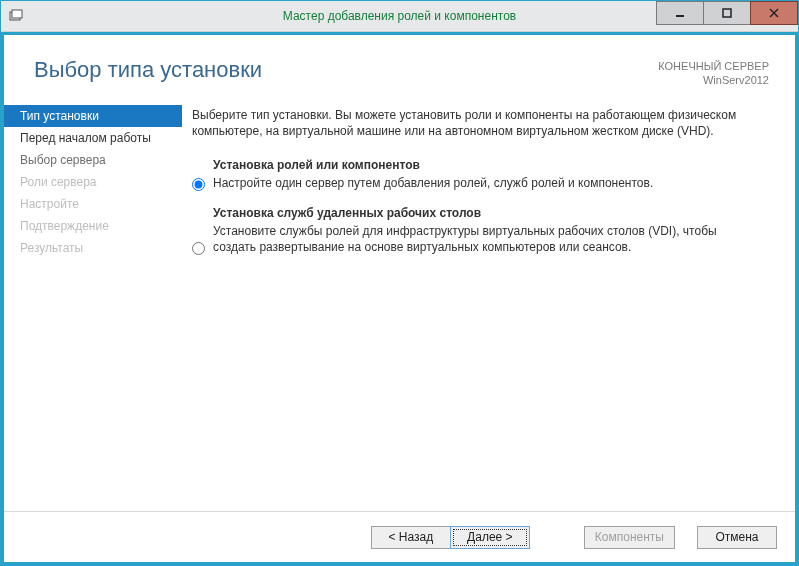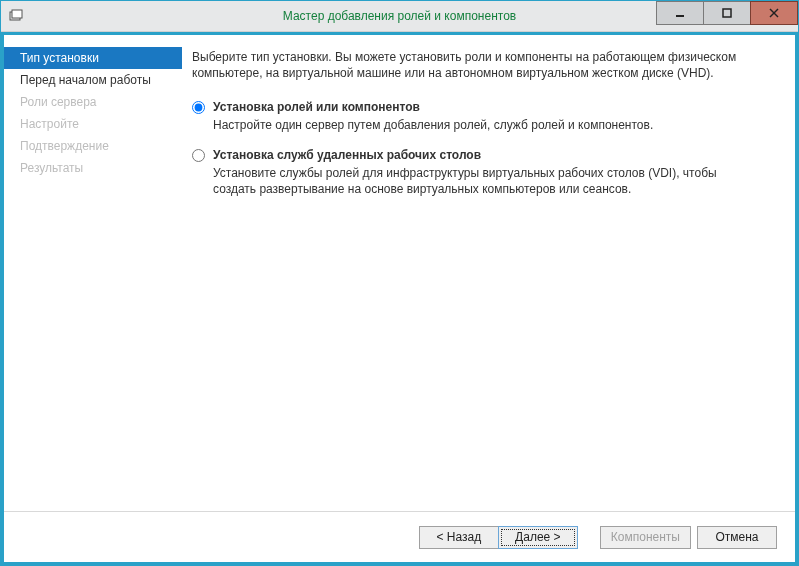--- a/index.html
+++ b/index.html
@@ -20,27 +20,27 @@
   .target{font-size:11px;color:#7a7a7a;text-align:right;line-height:14px;margin-top:2px}
   
   .body{flex:1;display:flex;padding:6px 0 0 0;overflow:hidden}
   .sidebar{width:178px;padding-top:6px}
   .side-item{height:22px;line-height:22px;padding:0 10px 0 16px;font-size:12px;color:#6f6f6f;cursor:pointer;white-space:nowrap}
   .side-item.done{color:#333}
   .side-item.active{background:#1a78c2;color:#fff}
   .side-item.disabled{color:#bdbdbd;cursor:default}
   .content{flex:1;padding:8px 36px 0 10px;font-size:12px;color:#333;line-height:16px}
   .intro{margin-bottom:18px}
-  .opt{display:flex;align-items:flex-start;margin-bottom:14px}
+  .opt{display:flex;align-items:flex-end;margin-bottom:14px}
   .opt input[type=radio]{margin:2px 8px 0 0}
   .opt .txt{flex:1}
   .opt .txt .opt-title{font-weight:bold;margin-bottom:2px}
   .opt .txt .opt-desc{color:#333}
   
-  .footer{height:50px;border-top:1px solid #d9d9d9;display:flex;align-items:center;justify-content:flex-end;padding:0 18px;gap:6px;background:#fff}
+  .footer{height:50px;border-top:1px solid #d9d9d9;display:flex;align-items:center;justify-content:flex-end;padding:0 18px;gap:22px;background:#fff}
   .btn{min-width:80px;height:23px;border:1px solid #a0a0a0;background:#efefef;font-family:inherit;font-size:12px;color:#222;padding:0 10px;cursor:pointer}
   .btn:disabled{color:#a0a0a0;cursor:default}
   .btn-group{display:flex}
   .btn-group .btn{margin:0}
   .btn-group .btn + .btn{margin-left:-1px}
   .btn.default{outline:1px dotted #333;outline-offset:-4px;border-color:#6aa6d8}
   .gap{width:10px}
 </style>
 </head>
 <body>
@@ -70,26 +70,34 @@
         <svg width="10" height="10">
             <line x1="1" y1="1" x2="9" y2="9" stroke="#222" stroke-width="1.5"></line>
             <line x1="9" y1="1" x2="1" y2="9" stroke="#222" stroke-width="1.5"></line>
           </svg>
       </div>
     </div>
   </div>
 
   <div class="frame">
 
+    <div class="header">
+      <div class="page-title">Выбор типа установки</div>
+      <div class="target">
+        <div>КОНЕЧНЫЙ СЕРВЕР</div>
+        <div>WinServ2012</div>
+      </div>
+    </div>
 
     <div class="body">
 
       <div class="sidebar">
         <div class="side-item active">Тип установки</div>
         <div class="side-item done">Перед началом работы</div>
+        <div class="side-item" style="color:#6f6f6f">Выбор сервера</div>
         <div class="side-item disabled">Роли сервера</div>
         <div class="side-item disabled">Настройте</div>
         <div class="side-item disabled">Подтверждение</div>
         <div class="side-item disabled">Результаты</div>
       </div>
 
       <div class="content">
         <div class="intro">Выберите тип установки. Вы можете установить роли и компоненты на работающем физическом компьютере, на виртуальной машине или на автономном виртуальном жестком диске (VHD).</div>
 
         <label class="opt">

